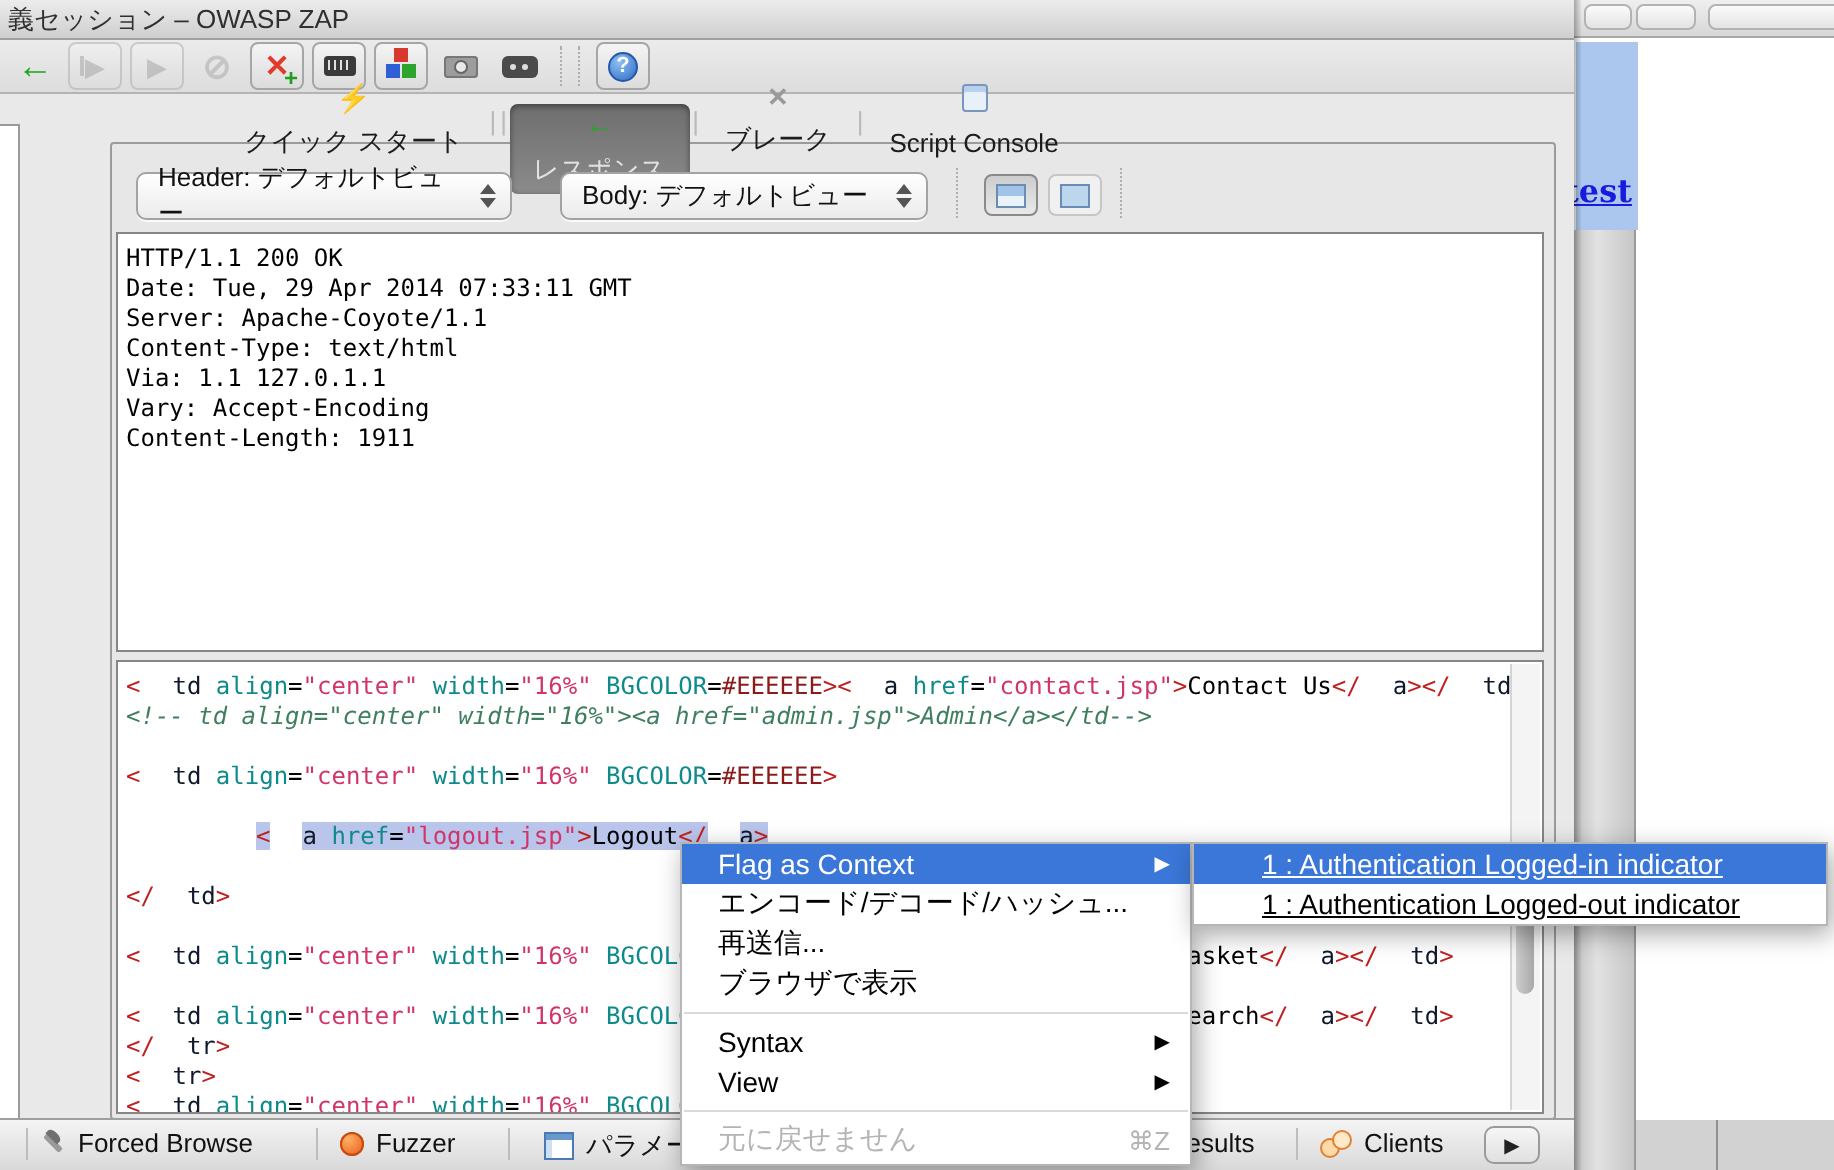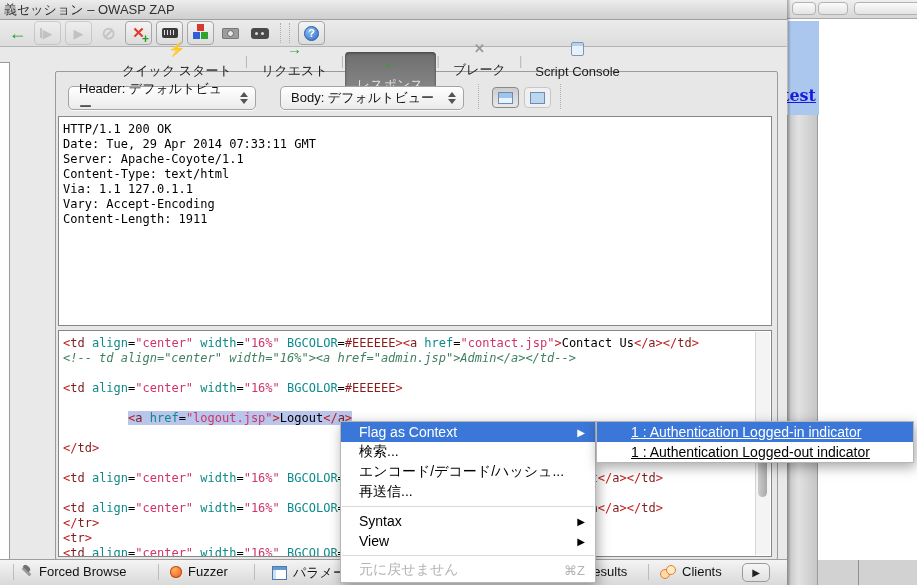--- a/index.html
+++ b/index.html
@@ -80,21 +80,21 @@
   #vt2 .vt-icon{background:#bcd6ee;}
 
   
   .textpane{position:absolute;left:58px;width:714px;background:#fff;border:1px solid #868686;overflow:hidden;z-index:4;box-sizing:border-box;}
   #resp-header{top:116px;height:210px;}
   #resp-body{top:330px;height:227px;}
   .pane-content{padding:5px 2px 0 4px;}
   .mono, .mono *{font-family:"DejaVu Sans Mono",monospace;font-size:12px;line-height:15px;white-space:pre;}
   .code-line{height:15px;}
   .c-br{color:#c02020;}
-  .c-tag{color:#7f1d1d;}
+  .c-tag{color:#0f172a;margin-left:16px;}
   .c-att{color:#0e8a8a;}
   .c-val{color:#d03468;}
   .c-hex{color:#8b1a1a;}
   .c-pl{color:#000;}
   .c-com{color:#3f7f5f;font-style:italic;}
   .sel{background:#b9c5ea;}
 
   #body-scroll{position:absolute;right:1px;top:1px;width:14px;height:223px;background:#f4f4f4;border-left:1px solid #d4d4d4;}
   #body-thumb{position:absolute;left:2px;top:119px;width:9px;height:46px;background:linear-gradient(90deg,#cdcdcd,#a8a8a8);border-radius:5px;}
 
@@ -168,24 +168,20 @@
       </div>
 
     <div id="left-pane"></div>
 
     <div id="tab-row">
         <div class="tab">
           <span class="tic tic-lightning"></span>
           <span>クイック スタート</span>
         </div>
         <span class="tab-sep">|</span>
-        <div class="tab">
-          <span class="tic tic-arrow-right"></span>
-          <span>リクエスト</span>
-        </div>
         <span class="tab-sep">|</span>
         <div class="tab selected">
           <span class="tic tic-arrow-left"></span>
           <span>レスポンス</span>
         </div>
         <span class="tab-sep">|</span>
         <div class="tab">
           <span class="tic tic-break-x"></span>
           <span>ブレーク</span>
         </div>
@@ -261,27 +257,27 @@
       </div>
   </div>
   <div id="zap-shadow"></div>
 
   <div id="ctx-menu">
       <div class="menu-item hl">
         <span>Flag as Context</span>
         <span class="arrow">▶</span>
       </div>
       <div class="menu-item">
-        <span>検索...</span>
-      </div>
-      <div class="menu-item">
         <span>エンコード/デコード/ハッシュ...</span>
       </div>
       <div class="menu-item">
         <span>再送信...</span>
+      </div>
+      <div class="menu-item">
+        <span>ブラウザで表示</span>
       </div>
       <div class="menu-sep"></div>
       <div class="menu-item">
         <span>Syntax</span>
         <span class="arrow">▶</span>
       </div>
       <div class="menu-item">
         <span>View</span>
         <span class="arrow">▶</span>
       </div>

